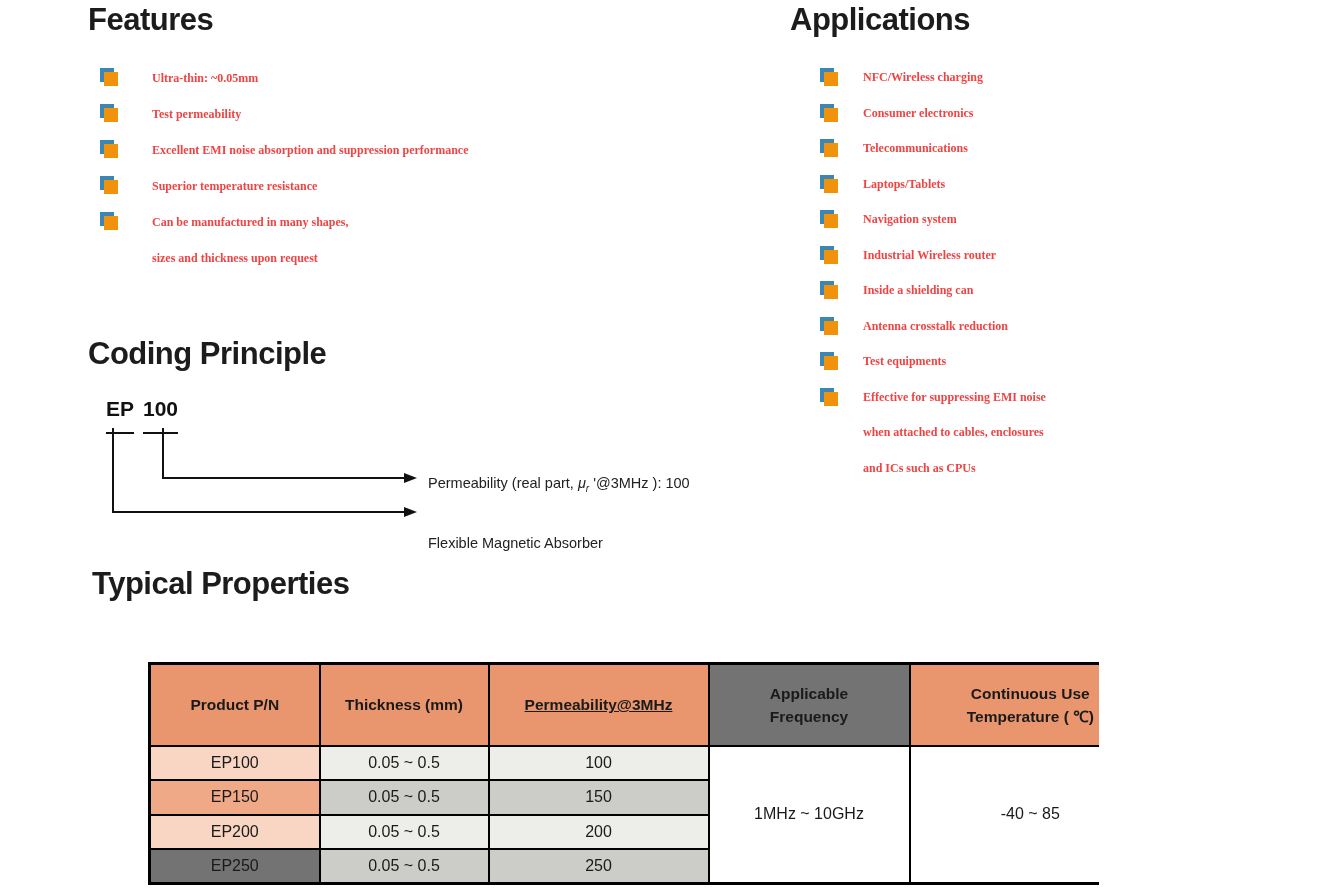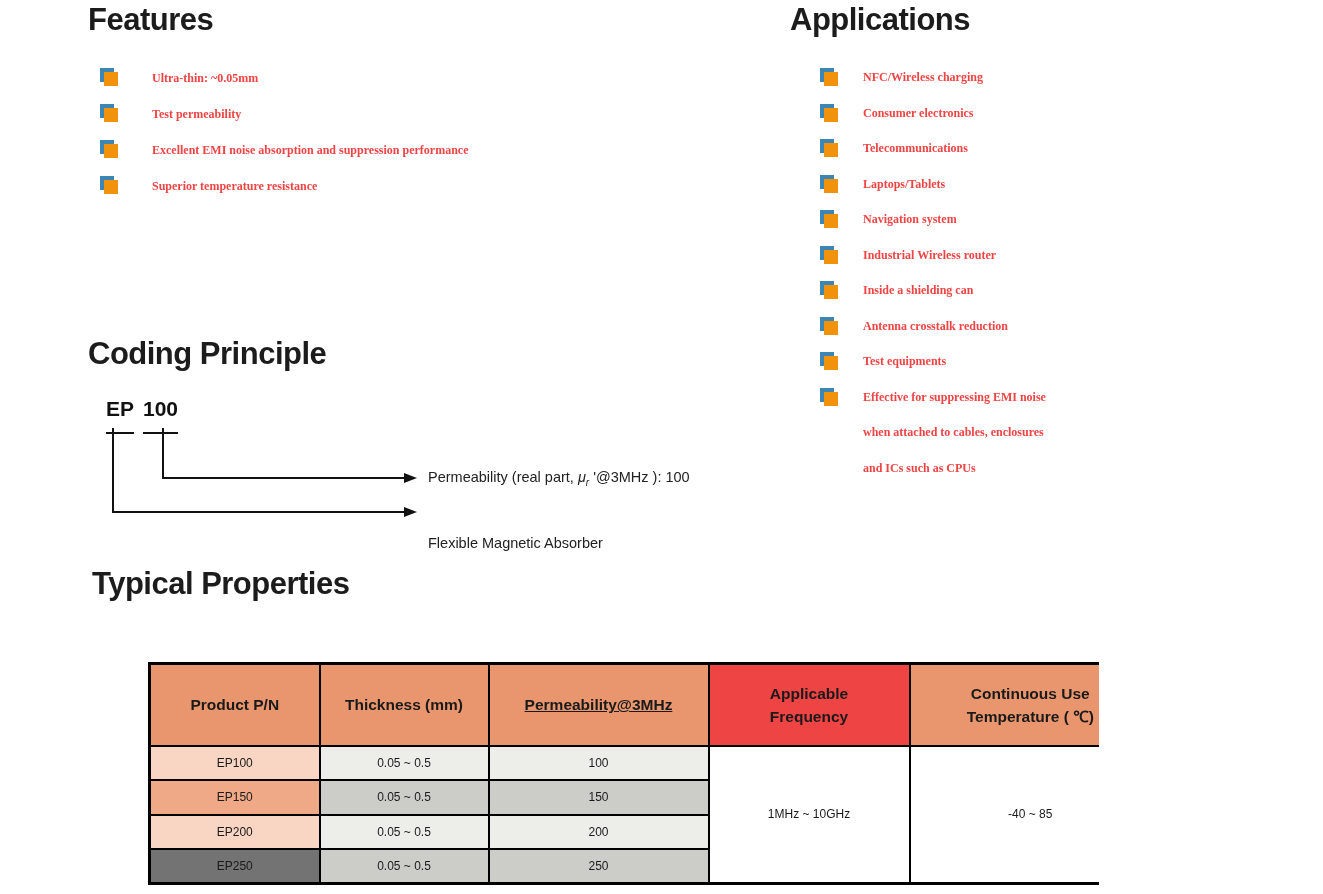--- a/index.html
+++ b/index.html
@@ -86,21 +86,21 @@
     vertical-align: middle;
     color: #1a1a1a;
   }
   .props-table thead tr { height: 82px; }
   .props-table th {
     font-weight: 700;
     font-size: 15.5px;
     line-height: 23px;
   }
   .props-table tbody tr { height: 34.5px; }
-  .props-table td { font-size: 12px; }
+  .props-table td { font-size: 16px; }
   .props-table .merged-cell { background: #ffffff; }
 </style>
 </head>
 <body>
 
 <div class="page">
 
   <div style="position:absolute; left:88px; top:2px;">
     <div class="section-heading">Features</div>
   </div>
@@ -125,20 +125,30 @@
           <span class="front bullet-front" style="background: rgb(240, 146, 12);"></span>
         </span>
       <span class="item-text">Excellent EMI noise absorption and suppression performance</span>
     </div>
     <div class="bullet-item">
       <span class="bullet">
           <span class="back bullet-back" style="background: rgb(59, 134, 179);"></span>
           <span class="front bullet-front" style="background: rgb(240, 146, 12);"></span>
         </span>
       <span class="item-text">Superior temperature resistance</span>
+    </div>
+    <div class="bullet-item">
+      <span class="bullet">
+          <span class="back bullet-back" style="background: rgb(59, 134, 179);"></span>
+          <span class="front bullet-front" style="background: rgb(240, 146, 12);"></span>
+        </span>
+      <span class="item-text">
+        <span style="display:block;">Can be manufactured in many shapes,</span>
+        <span style="display:block;">sizes and thickness upon request</span>
+      </span>
     </div>
   </div>
 
   <div style="position:absolute; left:790px; top:2px;">
     <div class="section-heading">Applications</div>
   </div>
   <div class="bullet-list apps-list" style="left:820px; top:60px;">
     <div class="bullet-item">
       <span class="bullet">
           <span class="back bullet-back" style="background: rgb(59, 134, 179);"></span>
@@ -223,21 +233,21 @@
       <span class="code-prefix">EP</span><span class="code-number">100</span>
     </div>
     <svg width="730" height="140" viewBox="0 0 730 140">
       <line x1="25" y1="33" x2="25" y2="118" stroke="#111111" stroke-width="2"></line>
       <line x1="24" y1="117" x2="318" y2="117" stroke="#111111" stroke-width="2"></line>
       <polygon points="329,117 316,112 316,122" fill="#111111"></polygon>
       <line x1="75" y1="33" x2="75" y2="84" stroke="#111111" stroke-width="2"></line>
       <line x1="74" y1="83" x2="318" y2="83" stroke="#111111" stroke-width="2"></line>
       <polygon points="329,83 316,78 316,88" fill="#111111"></polygon>
     </svg>
-    <div class="arrow-label" style="left:340px; top:74px;">
+    <div class="arrow-label" style="left:340px; top:80px;">
       <span>Permeability (real part, </span><i><span>μ</span><sub>r</sub></i><span> '@3MHz ): 100</span>
     </div>
     <div class="arrow-label" style="left:340px; top:108px;margin-top:32px;">Flexible Magnetic Absorber</div>
   </div>
 
   <div style="position:absolute; left:92px; top:566px;">
     <div class="section-heading">Typical Properties</div>
   </div>
   <table class="props-table">
     <colgroup>
@@ -245,21 +255,21 @@
         <col style="width:169px">
         <col style="width:220px">
         <col style="width:201px">
         <col style="width:242px">
     </colgroup>
     <thead>
       <tr>
         <th class="hdr" style="background: rgb(233, 150, 110);"><span>Product P/N</span></th>
         <th class="hdr" style="background: rgb(233, 150, 110);"><span>Thickness (mm)</span></th>
         <th class="hdr" style="background: rgb(233, 150, 110); text-decoration: underline;"><span>Permeability@3MHz</span></th>
-        <th class="hdr" style="background: #ef4444;">
+        <th class="hdr" style="background: #737373;">
           <span style="display:block">Applicable</span>
           <span style="display:block">Frequency</span>
         </th>
         <th class="hdr" style="background: rgb(233, 150, 110);">
           <span style="display:block">Continuous Use</span>
           <span style="display:block">Temperature ( ℃)</span>
         </th>
       </tr>
     </thead>
     <tbody>

